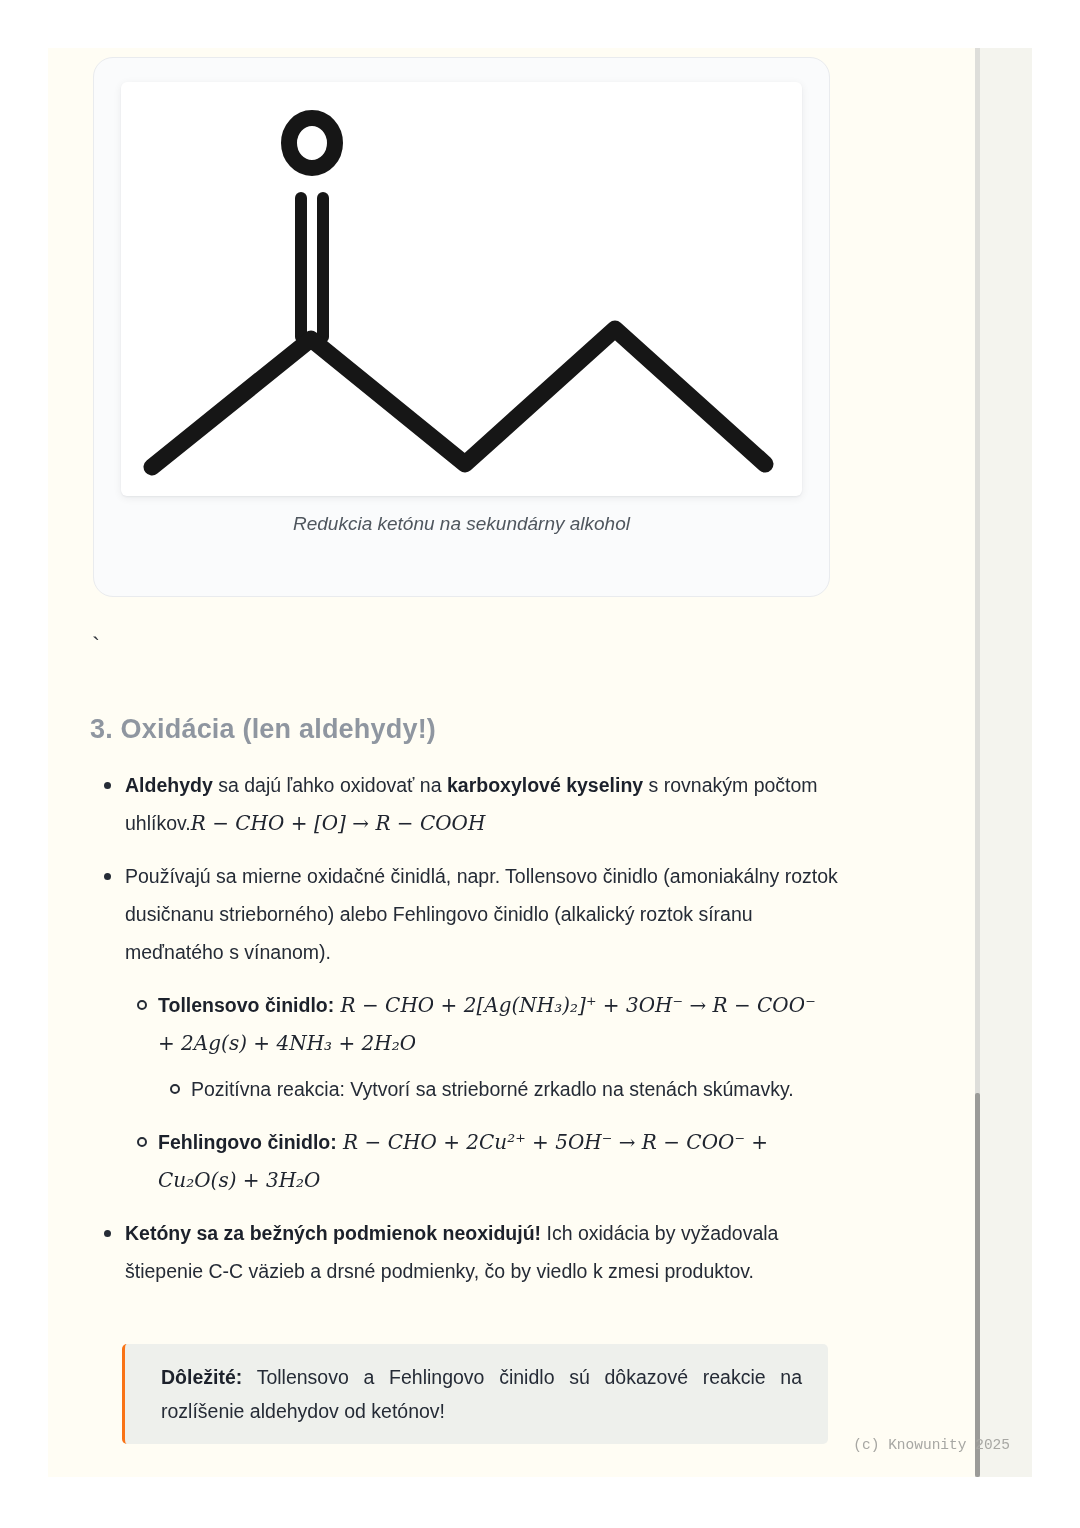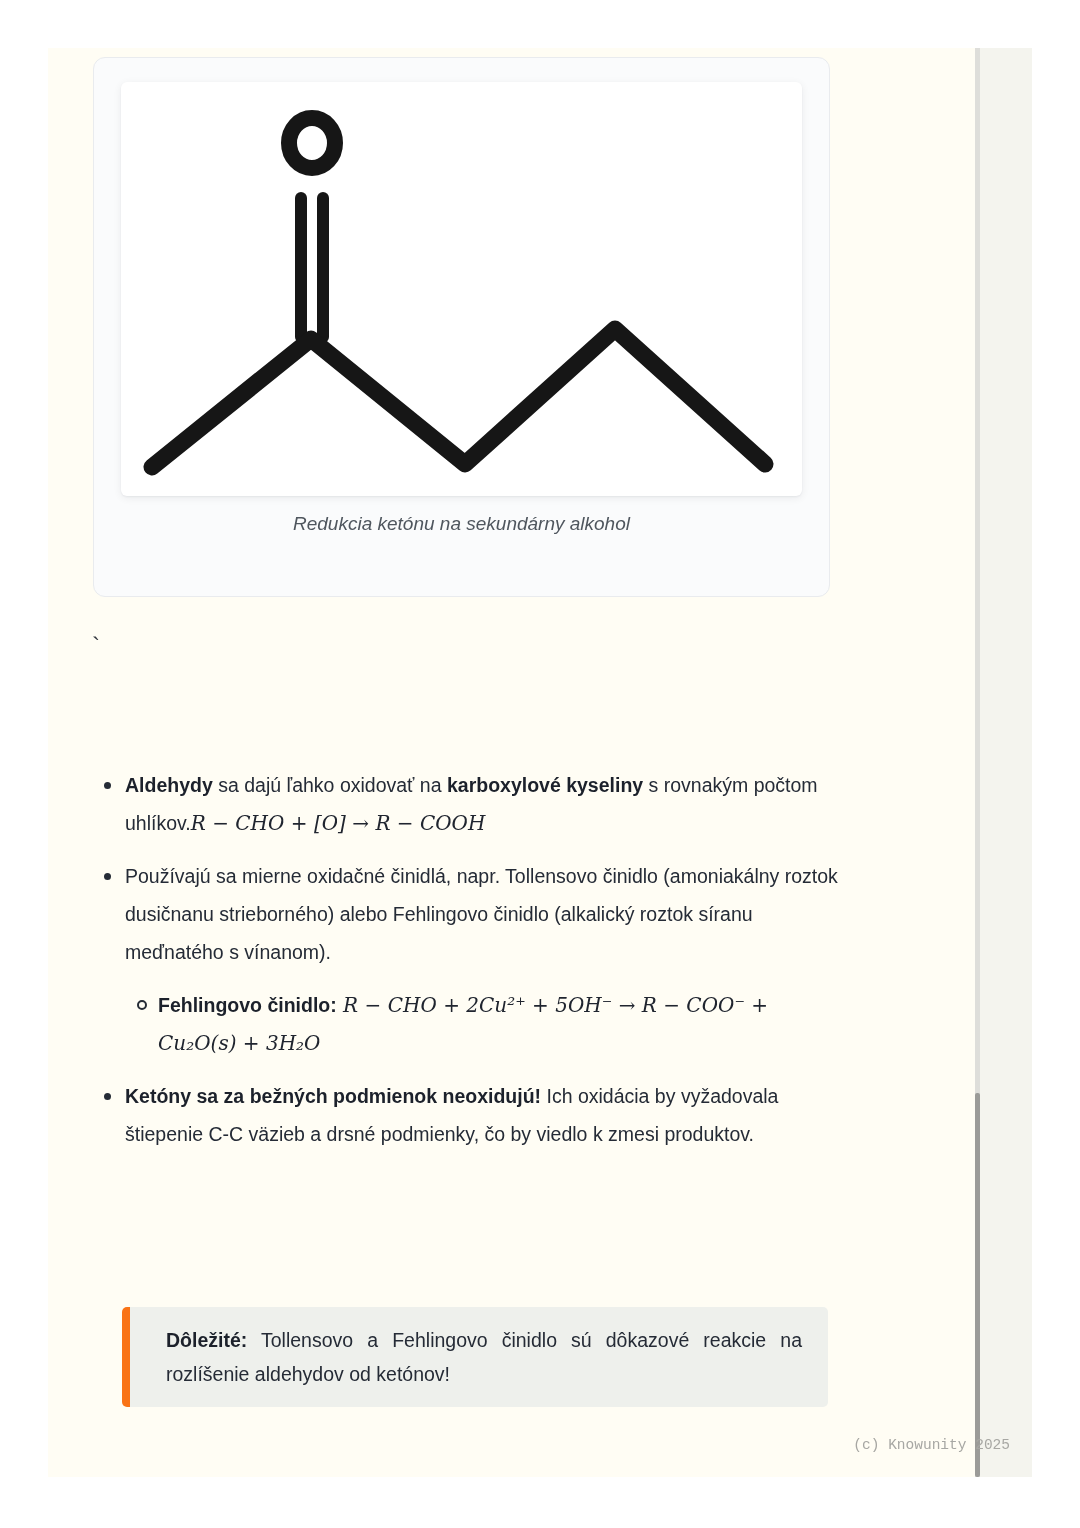--- a/index.html
+++ b/index.html
@@ -36,21 +36,21 @@
     background: #9b9b98;
     border-radius: 2px;
   }
   
   .figure-card {
     position: absolute;
     left: 45px; top: 9px;
     width: 737px; height: 540px;
     background: #fafbfc;
     border: 1px solid #e9ebee;
-    border-radius: 12px;
+    border-radius: 20px;
   }
   .figure-image {
     margin: 24px auto 0;
     width: 681px; height: 414px;
     background: #ffffff;
     border-radius: 6px;
     box-shadow: 0 2px 8px rgba(15,23,42,0.07), 0 1px 2px rgba(15,23,42,0.05);
   }
   .figure-caption {
     margin-top: 17px;
@@ -97,24 +97,24 @@
   .b { font-weight: 700; color: #1c212b; margin-top: 39px; }
   .math {
     font-family: "DejaVu Serif", serif;
     font-style: italic;
     font-size: 20px;
     color: #20252f;
     text-align: right;
   }
   .callout {
     position: absolute;
-    left: 74px; top: 1259px;
+    left: 74px; top: 1296px;
     width: 706px;
     background: #eef0ec;
-    border-left: 8px solid #f97316;
+    border-left: 3px solid #f97316;
     border-radius: 5px;
     padding: 16px 26px 16px 36px;
     font-size: 19.5px;
     line-height: 34px;
     text-align: justify;
   }
   .watermark {
     position: absolute;
     right: 70px; top: 1437px;
     font-size: 14.5px;
@@ -137,32 +137,42 @@
           <line x1="202" y1="116" x2="202" y2="255" stroke-width="12"></line>
           <polyline points="31,385 190,257 344,382 494,247 644,382" stroke-width="17"></polyline>
         </g>
       </svg>
     </div>
     <div class="figure-caption">Redukcia ketónu na sekundárny alkohol</div>
   </div>
 
   <div class="stray-char">`</div>
 
+  <div class="section-heading">3. Oxidácia (len aldehydy!)</div>
 
   <div class="doc-list">
 
     <div class="li l1">
       <span class="dot"></span>
       <span class="b">Aldehydy</span><span> sa dajú ľahko oxidovať na </span><span class="b">karboxylové kyseliny</span><span> s rovnakým počtom uhlíkov.</span><span class="math">R − CHO + [O] → R − COOH</span>
     </div>
 
     <div class="li l1">
       <span class="dot"></span>
       <span>Používajú sa mierne oxidačné činidlá, napr. Tollensovo činidlo (amoniakálny roztok dusičnanu strieborného) alebo Fehlingovo činidlo (alkalický roztok síranu meďnatého s vínanom).</span>
 
+      <div class="li l2">
+        <span class="circ"></span>
+        <span class="b">Tollensovo činidlo:</span><span class="math"> R − CHO + 2[Ag(NH₃)₂]⁺ + 3OH⁻ → R − COO⁻ + 2Ag(s) + 4NH₃ + 2H₂O</span>
+
+        <div class="li l3">
+          <span class="circ"></span>
+          <span>Pozitívna reakcia: Vytvorí sa strieborné zrkadlo na stenách skúmavky.</span>
+        </div>
+      </div>
 
       <div class="li l2">
         <span class="circ"></span>
         <span class="b">Fehlingovo činidlo:</span><span class="math"> R − CHO + 2Cu²⁺ + 5OH⁻ → R − COO⁻ + Cu₂O(s) + 3H₂O</span>
 
       </div>
     </div>
 
     <div class="li l1">
       <span class="dot"></span>

